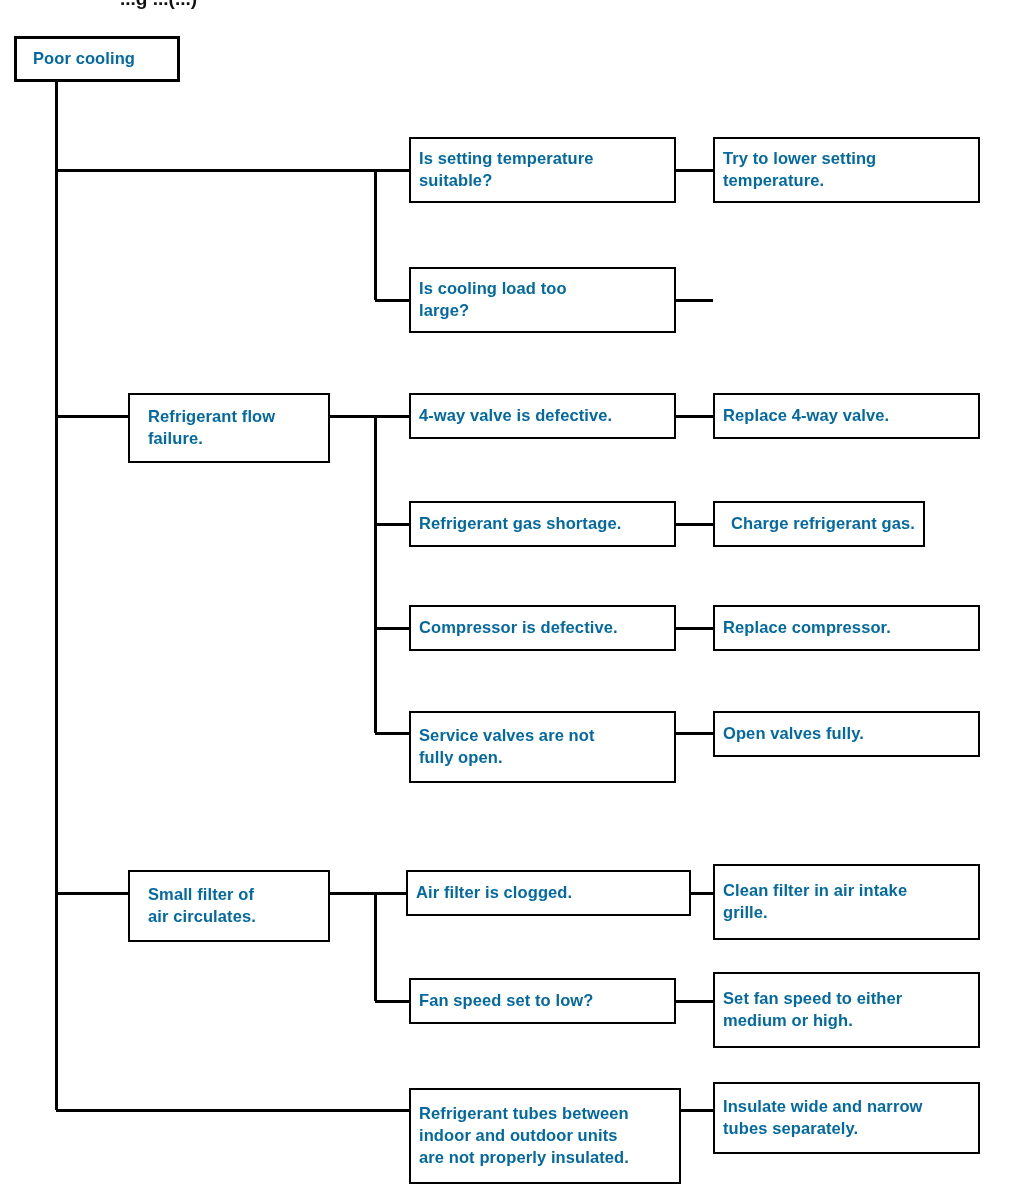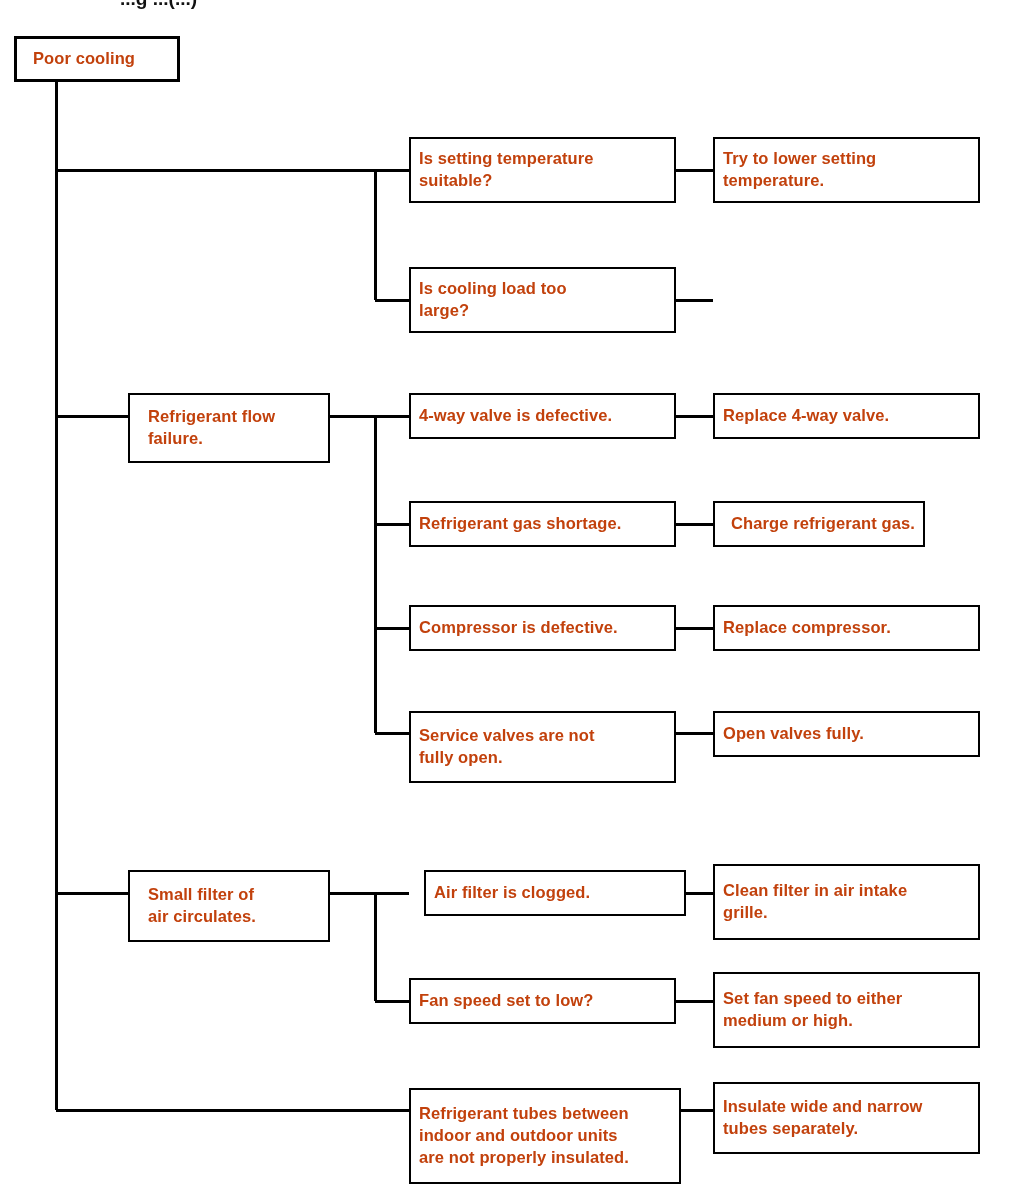--- a/index.html
+++ b/index.html
@@ -31,21 +31,21 @@
     border: 2px solid #000000;
     display: flex;
     align-items: center;
     z-index: 5;
   }
   .node .node-text {
     display: block;
     padding: 0 0 0 18px;
     font-size: 16.5px;
     line-height: 1.33;
-    color: #c2410c;
+    color: #0369a1;
     font-weight: 600;
     letter-spacing: 0.1px;
     white-space: pre-line;
   }
   .node.root {
     border-width: 3px;
   }
   .node.root .node-text {
     padding-left: 16px;
   }
@@ -153,21 +153,21 @@
 
   <div class="node cause" style="left:409px; top:605px; width:267px; height:46px;">
     <span class="node-text">Compressor is defective.</span>
   </div>
 
   <div class="node cause" style="left:409px; top:711px; width:267px; height:72px;">
     <span class="node-text">Service valves are not
 fully open.</span>
   </div>
 
-  <div class="node cause" style="left:424px; top:870px; width:262px; height:46px;">
+  <div class="node cause" style="left:406px; top:870px; width:285px; height:46px;">
     <span class="node-text">Air filter is clogged.</span>
   </div>
 
   <div class="node cause" style="left:409px; top:978px; width:267px; height:46px;">
     <span class="node-text">Fan speed set to low?</span>
   </div>
 
   <div class="node cause" style="left:409px; top:1088px; width:272px; height:96px;">
     <span class="node-text">Refrigerant tubes between
 indoor and outdoor units

